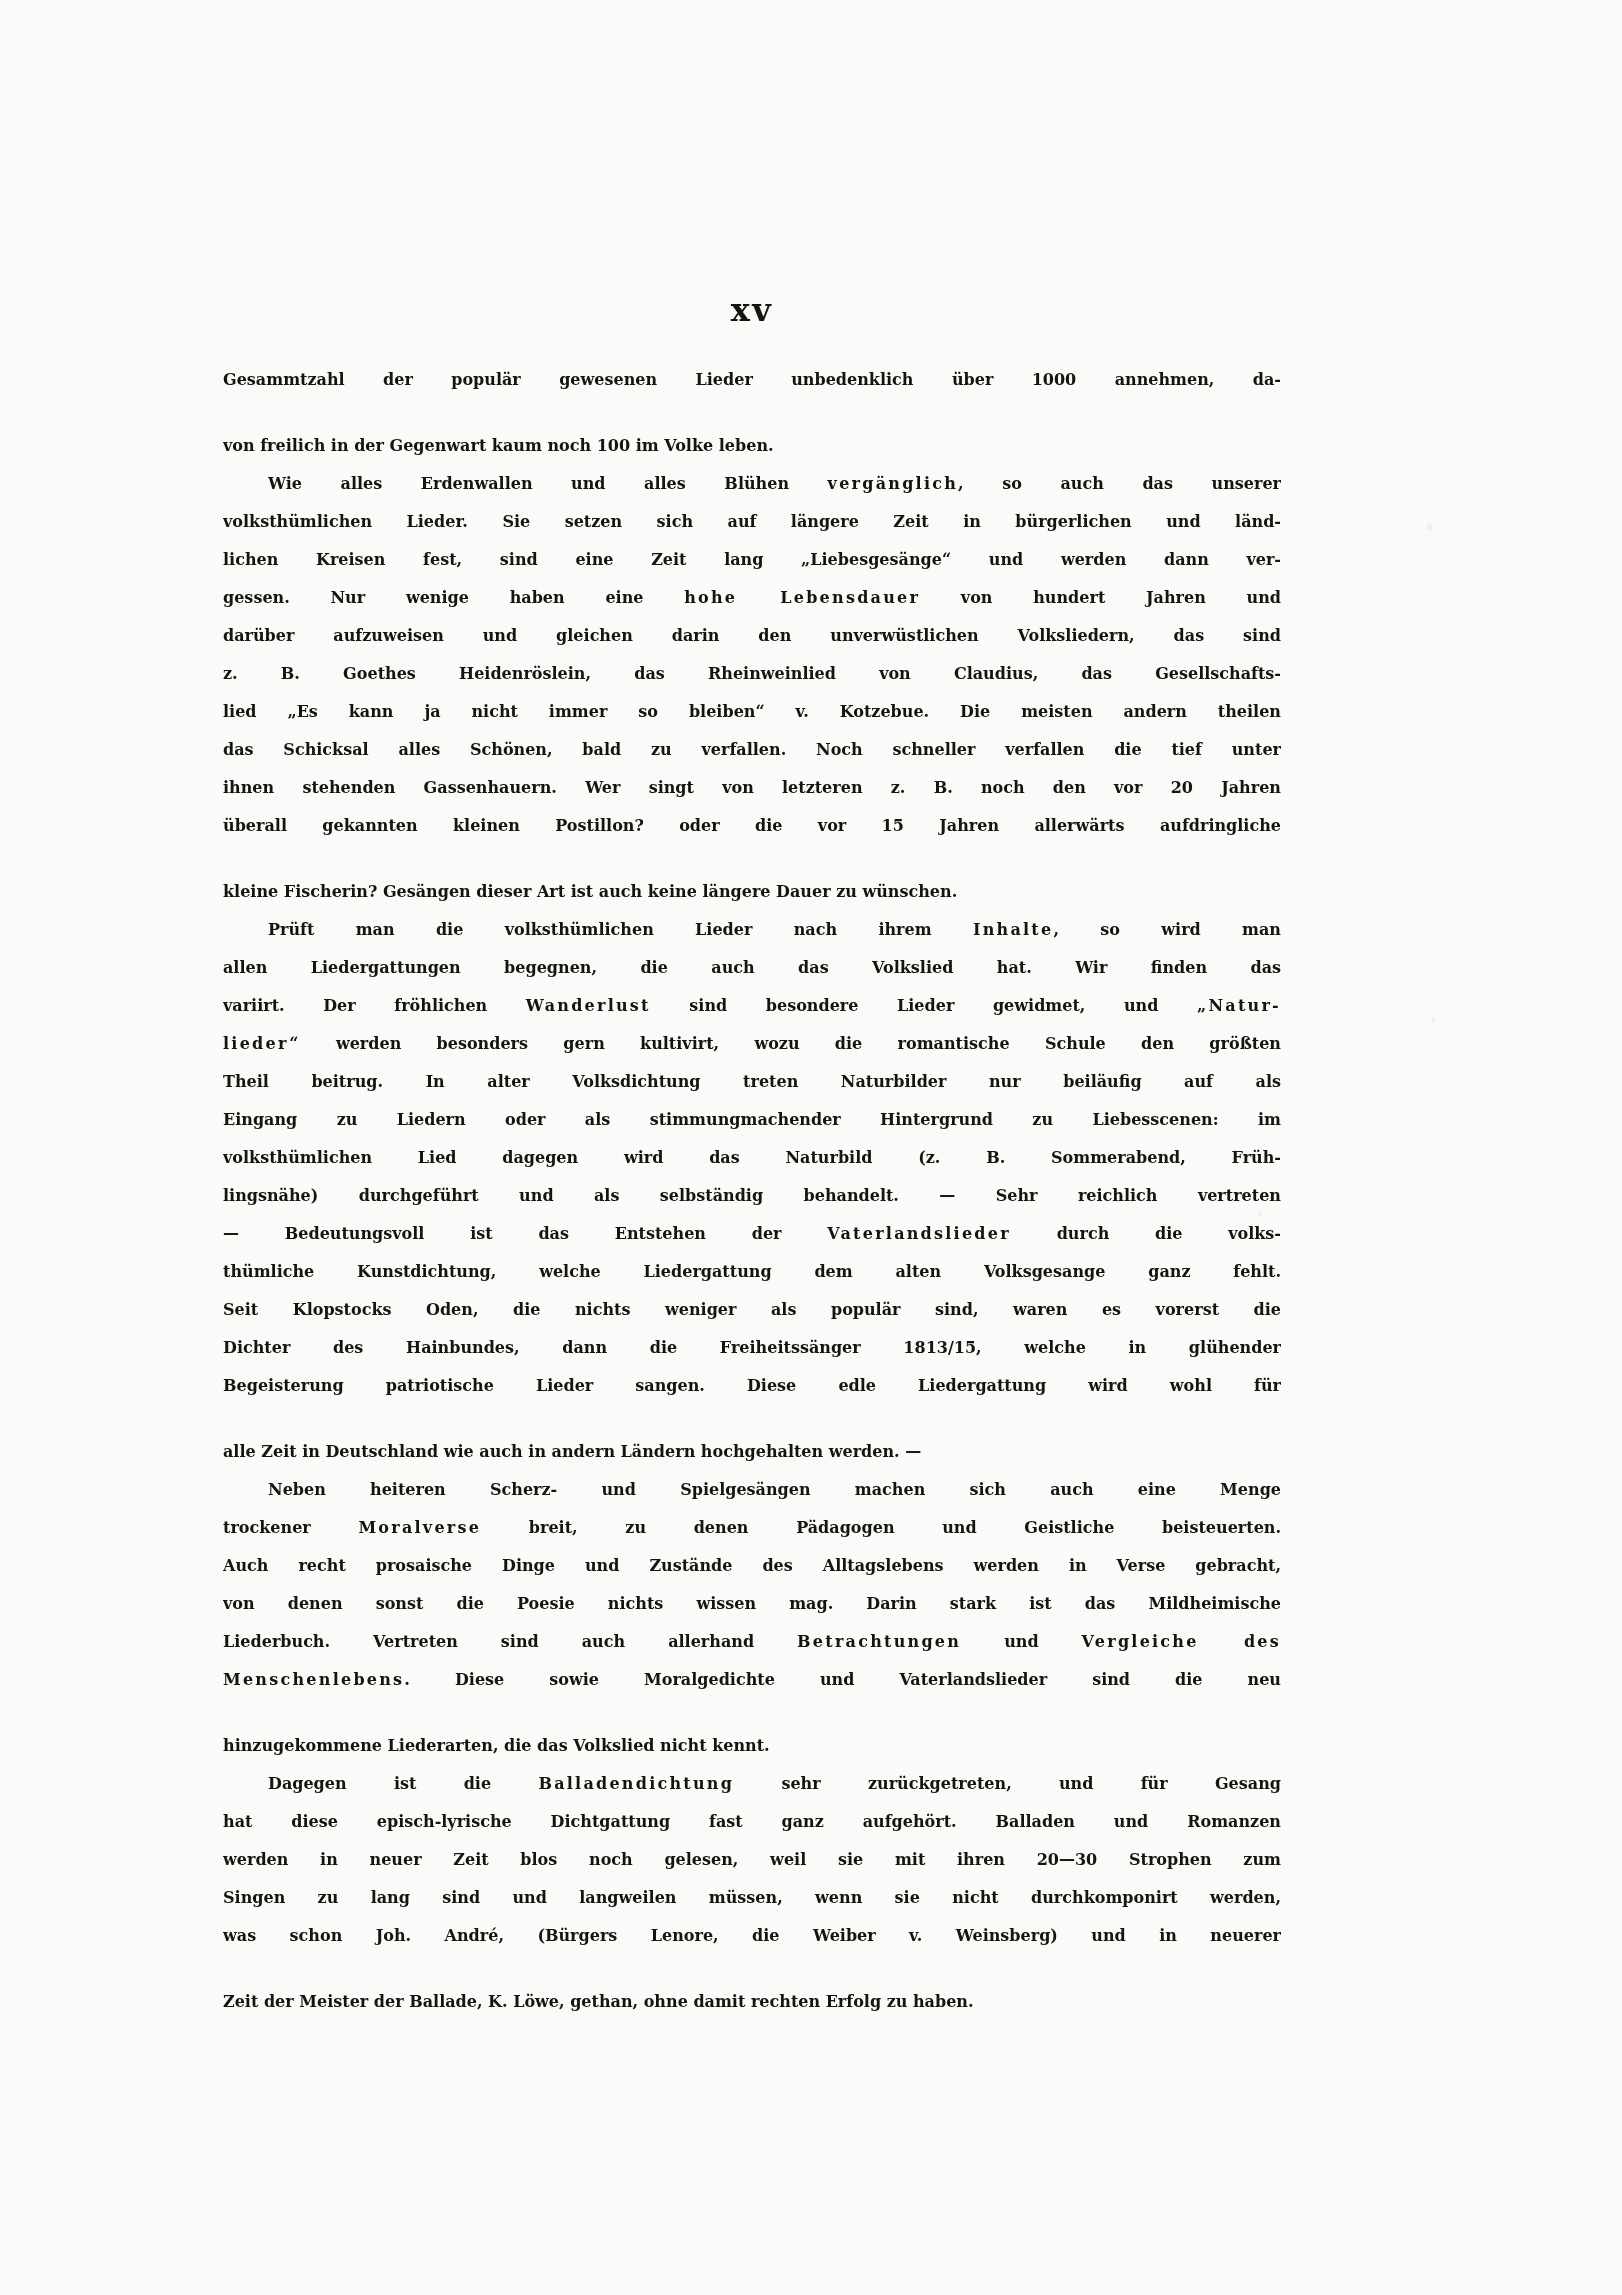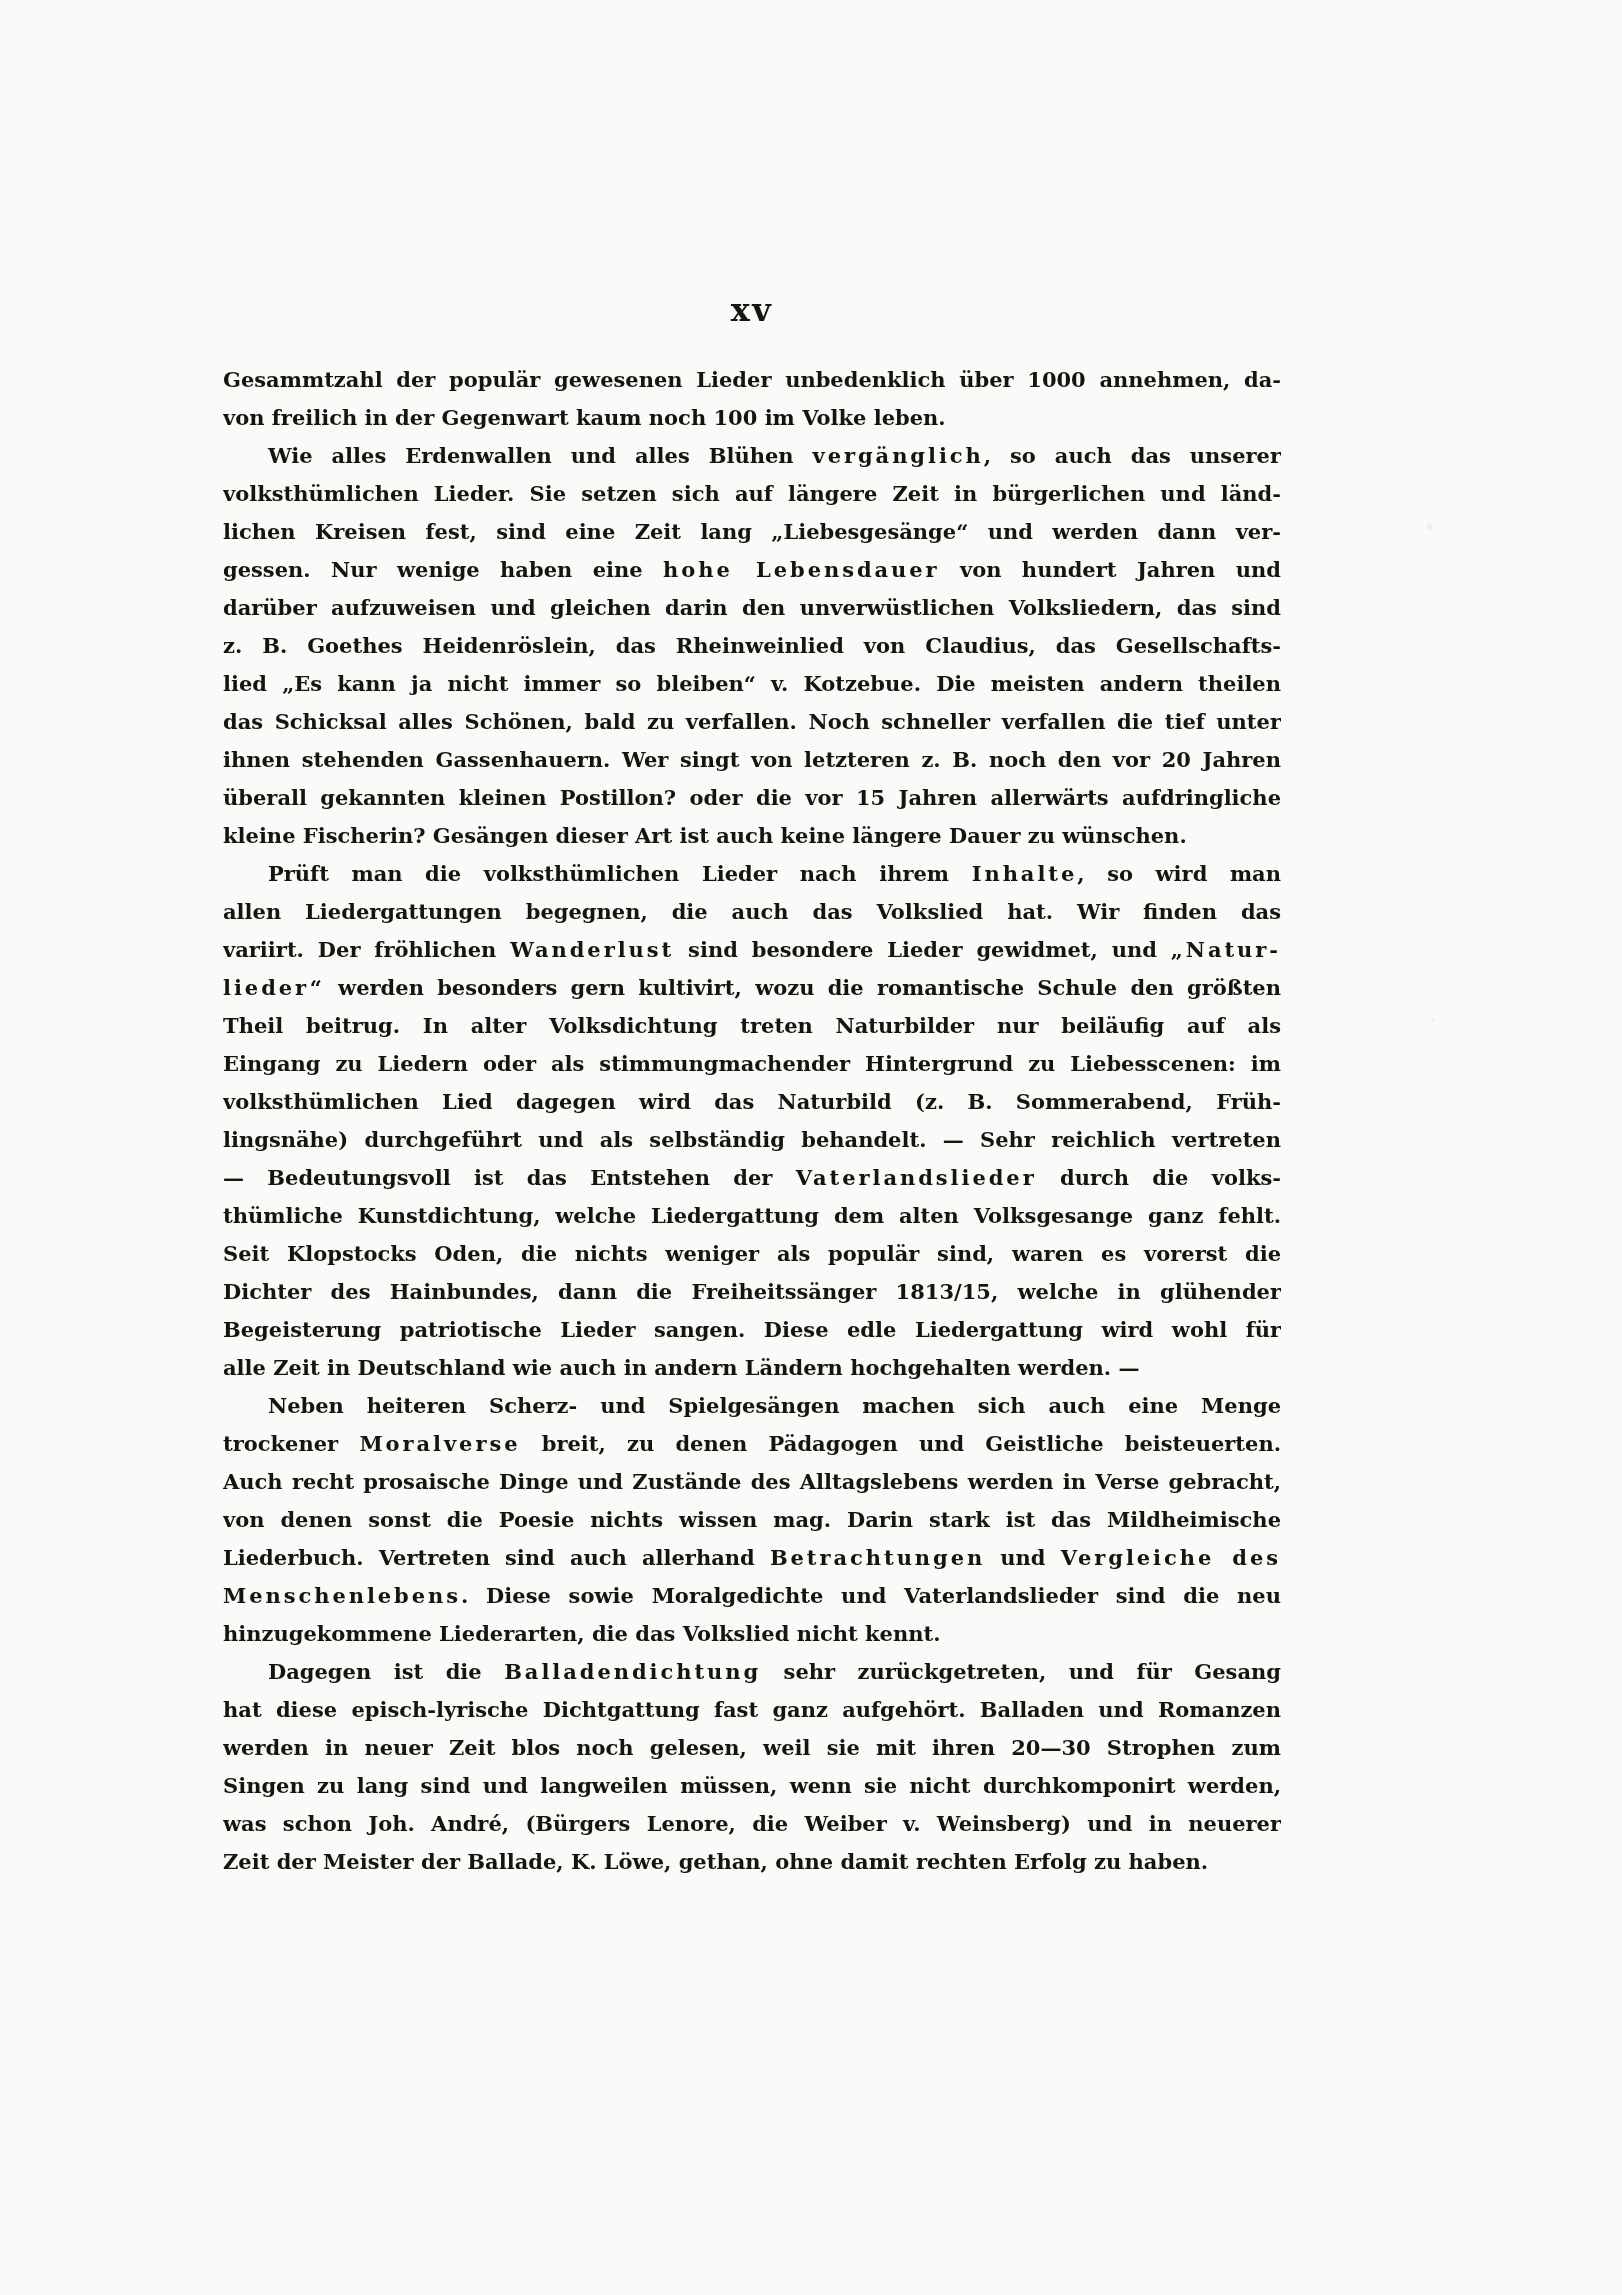--- a/index.html
+++ b/index.html
@@ -24,36 +24,37 @@
     left:223px;top:295px;width:1058px;
     text-align:center;
     font-size:32px;line-height:31px;
     font-weight:bold;
     letter-spacing:2.5px;
     color:var(--ink);
   }
   .text-block{
     position:absolute;
     left:223px;top:361px;width:1058px;
-    font-size:21px;
+    font-size:16px;
     font-weight:bold;
     line-height:38px;
     color:var(--ink);
   }
   .para{margin:0;padding:0;}
   .para.indent .line:first-child{text-indent:45px;}
   .line{
     height:38px;
     overflow:hidden;
     text-align:justify;
     text-align-last:justify;
     white-space:normal;
   }
   .line.last{
     text-align-last:left;
+    margin-top:28px;
   }
   .seg{}
   .sp{letter-spacing:0.14em;}
   .speck{
     position:absolute;
     border-radius:50%;
     background:rgba(40,40,40,0.25);
   }
 </style>
 </head>

